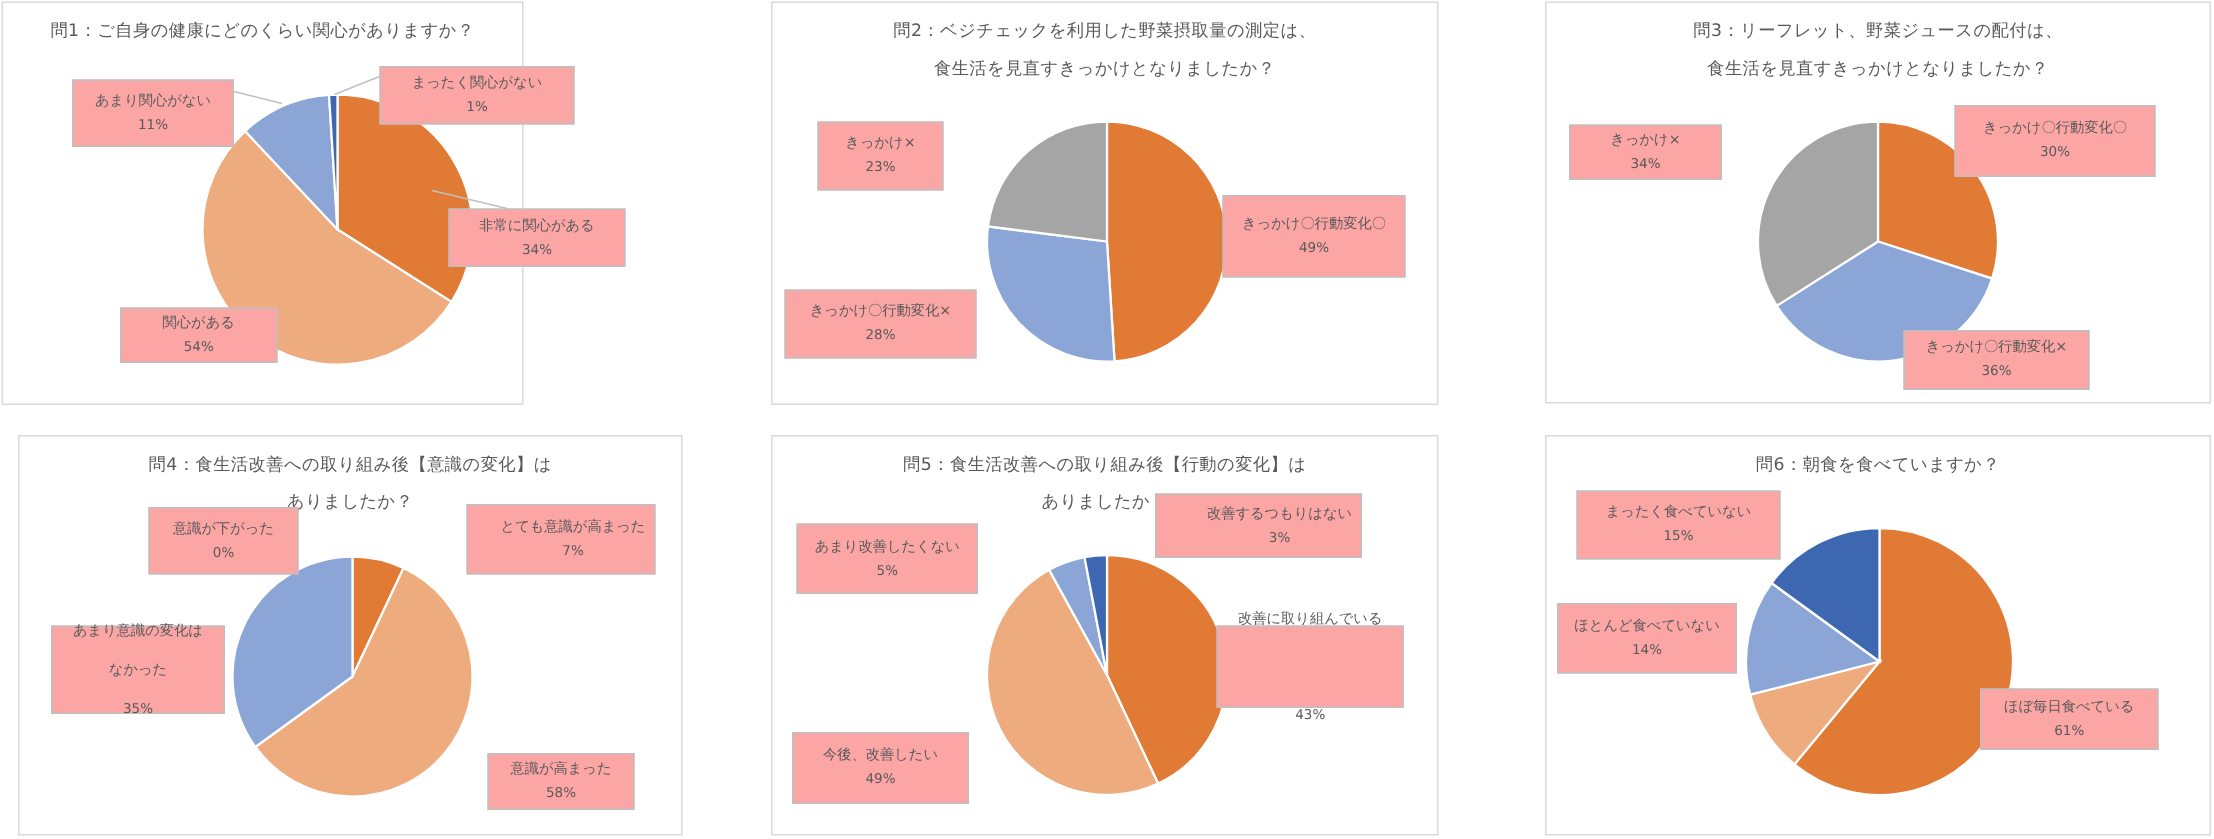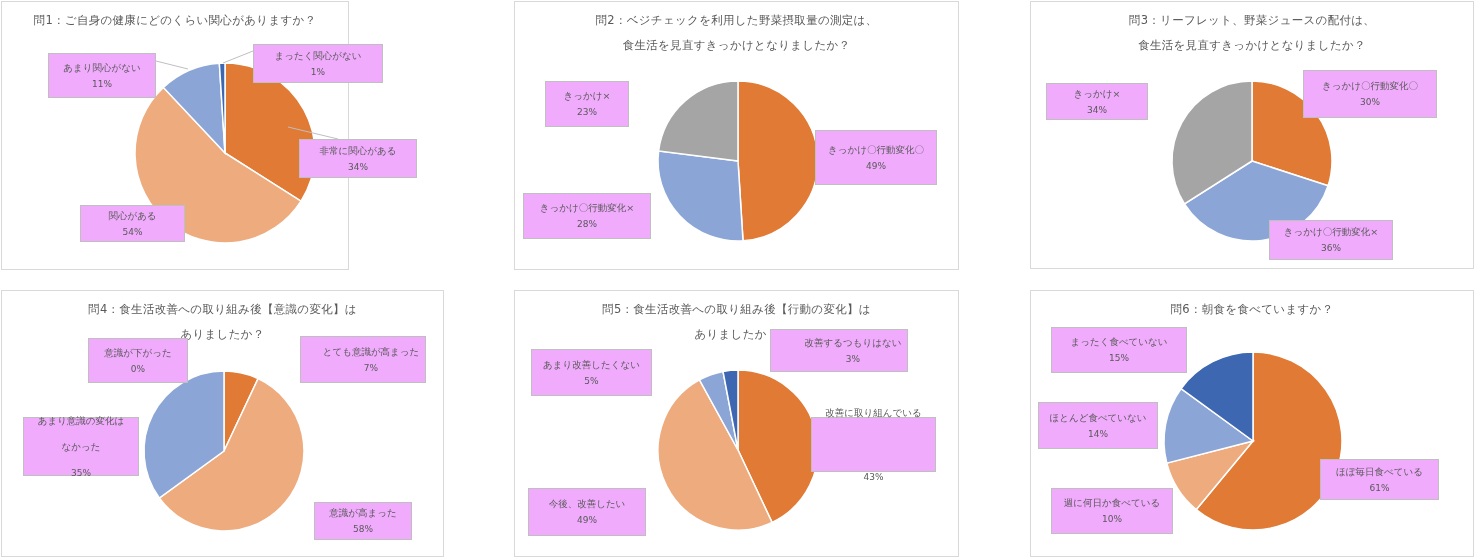--- a/index.html
+++ b/index.html
@@ -2,21 +2,21 @@
 <html><head>
 <meta charset="utf-8">
 <style>
   html, body { margin:0; padding:0; background:#ffffff; }
   body { width:1476px; height:559px; position:relative; overflow:hidden;
          font-family:"DejaVu Sans", "Liberation Sans", sans-serif; }
   .panel { position:absolute; border:1px solid #d9d9d9; background:#fff; box-sizing:border-box; }
   .title { position:absolute; left:0; right:0; text-align:center; color:#595959;
            font-size:11.5px; line-height:25px; letter-spacing:0.3px; }
   .pie { position:absolute; left:0; top:0; overflow:visible; }
-  .callout { position:absolute; background:#f0abfc; border:1px solid #bfbfbf; box-sizing:border-box;
+  .callout { position:absolute; background:#fca5a5; border:1px solid #bfbfbf; box-sizing:border-box;
              color:#595959; font-size:9.5px; text-align:center; line-height:16px;
              display:flex; flex-direction:column; justify-content:center; }
   .callout .pct { font-size:9px; }
 </style>
 </head>
 <body>
 
 <div class="panel" style="left:1px;top:1px;width:348px;height:269px;">
   <div class="title" style="top:6px;">
     <div>問1：ご自身の健康にどのくらい関心がありますか？</div>
@@ -92,21 +92,21 @@
   <div class="callout" style="left:238px;top:218px;width:124px;height:40px;">
     <span>きっかけ〇行動変化×</span>
     <span class="pct">36%</span>
   </div>
   <div class="callout" style="left:15px;top:81px;width:102px;height:37px;">
     <span>きっかけ×</span>
     <span class="pct">34%</span>
   </div>
 </div>
 
-<div class="panel" style="left:1px;top:290px;width:443px;height:267px;">
+<div class="panel" style="left:12px;top:290px;width:443px;height:267px;">
   <div class="title" style="top:6px;">
     <div>問4：食生活改善への取り組み後【意識の変化】は</div>
     <div>ありましたか？</div>
   </div>
   <svg class="pie" width="445" height="267">
       <path d="M222,160 L222.00,80.00 A80,80 0 0 1 256.06,87.61 Z" fill="#E07A35" stroke="#ffffff" stroke-width="1.5"></path>
       <path d="M222,160 L256.06,87.61 A80,80 0 1 1 157.28,207.02 Z" fill="#EDAB7E" stroke="#ffffff" stroke-width="1.5"></path>
       <path d="M222,160 L157.28,207.02 A80,80 0 0 1 222.00,80.00 Z" fill="#8BA6D6" stroke="#ffffff" stroke-width="1.5"></path>
     </svg>
   <div class="callout" style="left:298px;top:45px;width:126px;height:47px;padding-left:16px;">
@@ -164,24 +164,20 @@
   <svg class="pie" width="444" height="267">
       <path d="M222,150 L222.00,61.00 A89,89 0 1 1 165.27,218.58 Z" fill="#E07A35" stroke="#ffffff" stroke-width="1.5"></path>
       <path d="M222,150 L165.27,218.58 A89,89 0 0 1 135.80,172.13 Z" fill="#EDAB7E" stroke="#ffffff" stroke-width="1.5"></path>
       <path d="M222,150 L135.80,172.13 A89,89 0 0 1 150.00,97.69 Z" fill="#8BA6D6" stroke="#ffffff" stroke-width="1.5"></path>
       <path d="M222,150 L150.00,97.69 A89,89 0 0 1 222.00,61.00 Z" fill="#3D67B1" stroke="#ffffff" stroke-width="1.5"></path>
     </svg>
   <div class="callout" style="left:289px;top:168px;width:119px;height:41px;">
     <span>ほぼ毎日食べている</span>
     <span class="pct">61%</span>
   </div>
-  <div class="callout" style="left:20px;top:197px;width:122px;height:46px;">
-    <span>週に何日か食べている</span>
-    <span class="pct">10%</span>
-  </div>
   <div class="callout" style="left:7px;top:111px;width:120px;height:47px;">
     <span>ほとんど食べていない</span>
     <span class="pct">14%</span>
   </div>
   <div class="callout" style="left:20px;top:36px;width:136px;height:46px;">
     <span>まったく食べていない</span>
     <span class="pct">15%</span>
   </div>
 </div>
 

